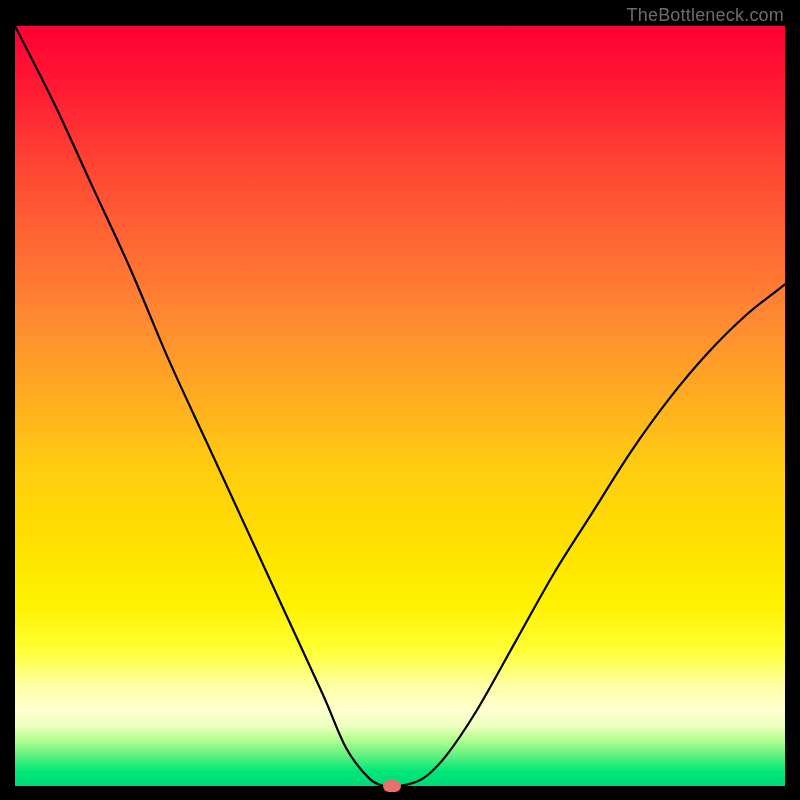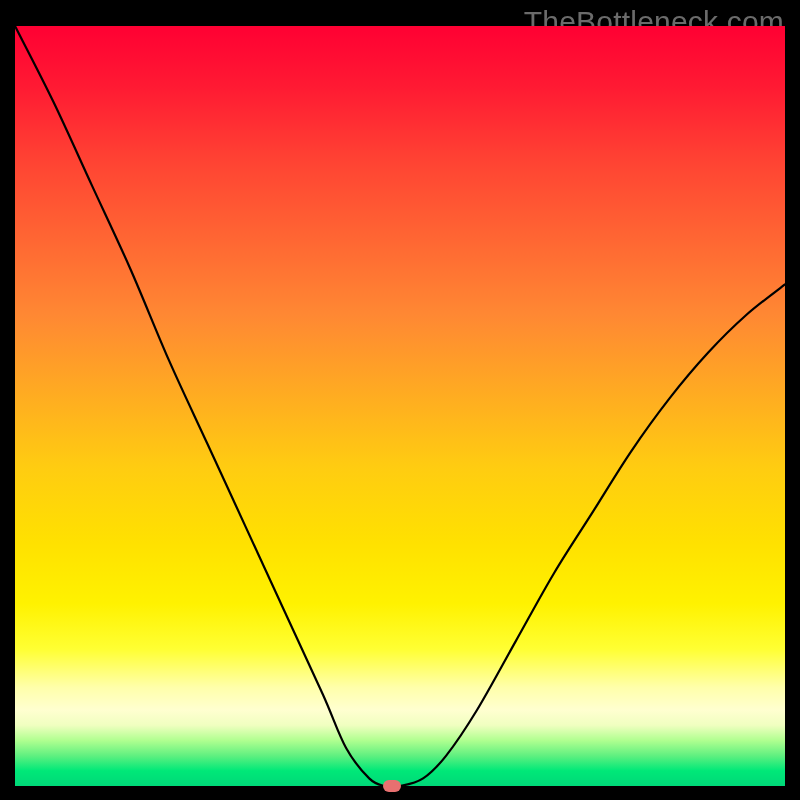--- a/index.html
+++ b/index.html
@@ -42,21 +42,21 @@
       #60f080 96%,
       #00e878 98%,
       #00d878 100%);
   }
   .watermark {
     position: absolute;
     top: 5px;
     right: 16px;
     color: #6b6b6b;
     font-family: Arial, Helvetica, sans-serif;
-    font-size: 30px;
+    font-size: 18px;
     letter-spacing: 0.2px;
   }
   .marker {
     position: absolute;
     width: 18px;
     height: 12px;
     border-radius: 6px;
     background: #e87070;
     transform: translate(-50%, -50%);
   }

